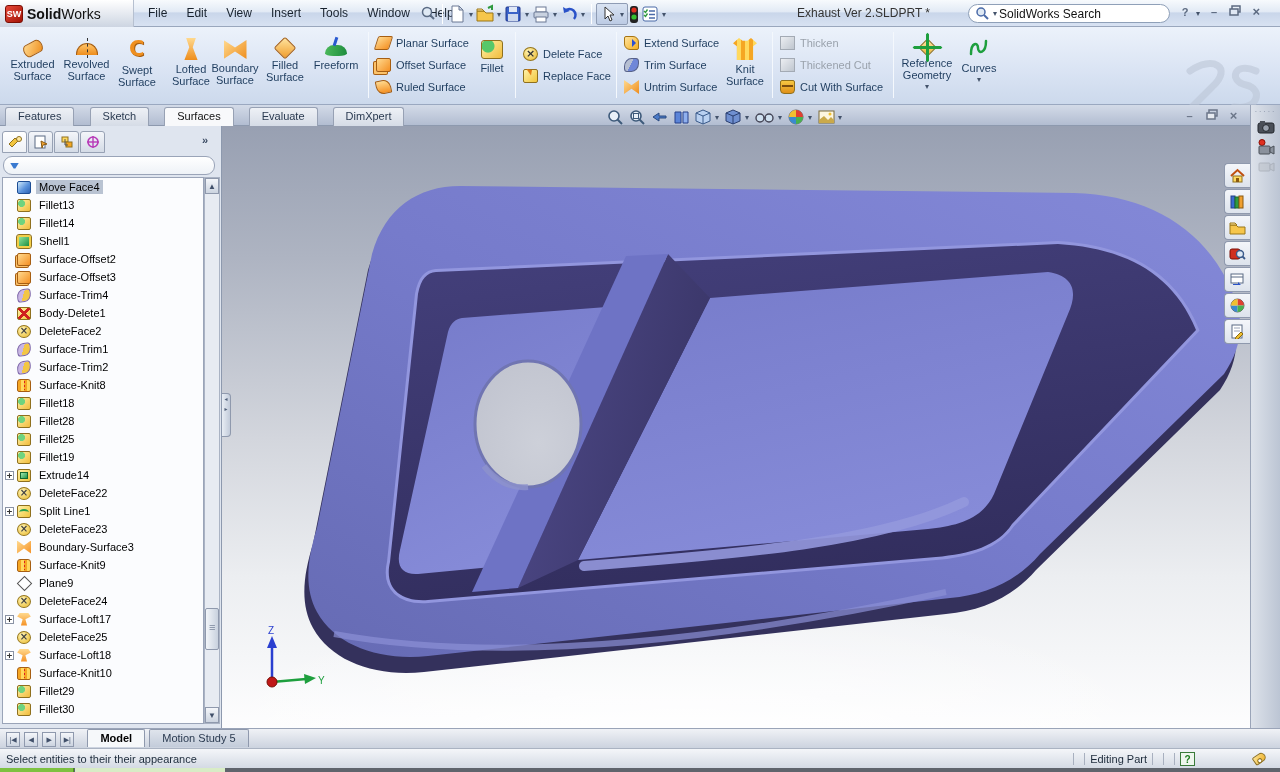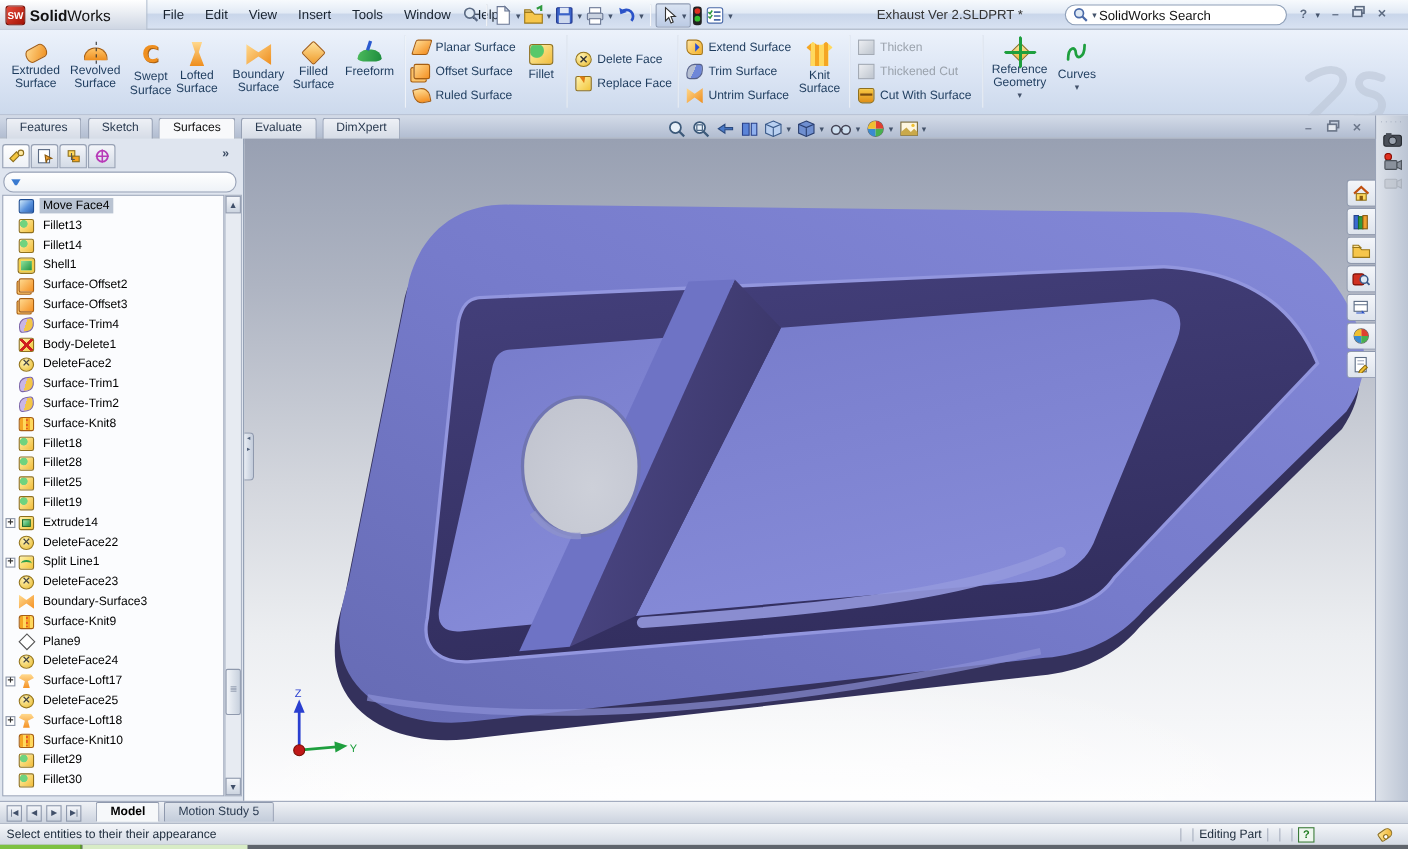--- a/index.html
+++ b/index.html
@@ -58,21 +58,21 @@
   .rs-extend{background:linear-gradient(135deg,#ffe39e,#f4b023);border:1px solid #a67412;border-radius:2px 6px 2px 6px}
   .rs-extend::after{content:"";position:absolute;right:-2px;top:2px;border:4px solid rgba(0,0,0,0);border-left-color:#2a4fd4}
   .rs-trims{background:linear-gradient(115deg,#b6bfd2 0 45%,#6f87d8 45%);border:1px solid #56618a;border-radius:50% 20% 50% 20%/60% 25% 60% 25%}
   .rs-untrim{background:linear-gradient(135deg,#ffd98e,#ee8d1d);clip-path:polygon(0 0,50% 38%,100% 0,100% 100%,50% 62%,0 100%)}
   .rs-gray{background:linear-gradient(135deg,#eceef2,#bfc6cf);border:1px solid #a3aab4}
   .rs-cutws{background:linear-gradient(#f7c843,#e09018);border:1px solid #8f701e;border-radius:2px 2px 4px 4px}
   .rs-cutws::after{content:"";position:absolute;left:1px;right:1px;top:4px;height:2px;background:#7a4d10}
   #dswm{right:8px;top:30px;opacity:.75}
   
   #tabstrip{left:0;top:105px;width:1280px;height:21px;background:linear-gradient(#d3dbe8,#b2bdd1);border-bottom:1px solid #8d99ae}
-  .ftab{height:24px;margin-top:2px;line-height:17px;padding:0 12px;display:inline-block;background:linear-gradient(#eef1f6,#cfd6e2);border:1px solid #97a1b4;border-bottom:none;border-radius:3px 3px 0 0;margin-right:2px;color:#2a3a50}
+  .ftab{height:24px;margin-top:2px;line-height:17px;padding:0 12px;display:inline-block;background:linear-gradient(#eef1f6,#cfd6e2);border:1px solid #97a1b4;border-bottom:none;border-radius:3px 3px 0 0;margin-right:12px;color:#2a3a50}
   .ftab.active{background:#f8f9fb;font-weight:normal;color:#111}
   
   #headsup{left:606px;top:106px;height:22px;display:flex;align-items:center;gap:3px;z-index:40}
   .hu{display:flex;align-items:center}
   
   #panel{left:0;top:126px;width:222px;height:602px;background:#dfe5ef;border-right:1px solid #8d99ae}
   #ptabs{left:2px;top:5px;height:22px;display:flex;gap:1px}
   .ptab{width:25px;height:22px;background:linear-gradient(#f4f6fa,#d4dbe6);border:1px solid #97a1b4;border-radius:3px 3px 0 0;display:flex;align-items:center;justify-content:center}
   .ptab.active{background:linear-gradient(#fff,#eef1f6)}
   #pmore{left:202px;top:8px;color:#3a4a62;font-weight:bold}
@@ -235,21 +235,21 @@
   <div class="rbig" style="left:60px;width:53px">
       <div class="rc rc-revolved"></div>
       <div>Revolved</div>
       <div>Surface</div>
     </div>
   <div class="rbig" style="left:114px;width:46px">
       <div class="rc rc-swept"></div>
       <div>Swept</div>
       <div>Surface</div>
     </div>
-  <div class="rbig" style="left:156px;width:46px">
+  <div class="rbig" style="left:168px;width:46px">
       <div class="rc rc-lofted"></div>
       <div>Lofted</div>
       <div>Surface</div>
     </div>
   <div class="rbig" style="left:209px;width:52px">
       <div class="rc rc-boundary"></div>
       <div>Boundary</div>
       <div>Surface</div>
     </div>
   <div class="rbig" style="left:263px;width:44px">

